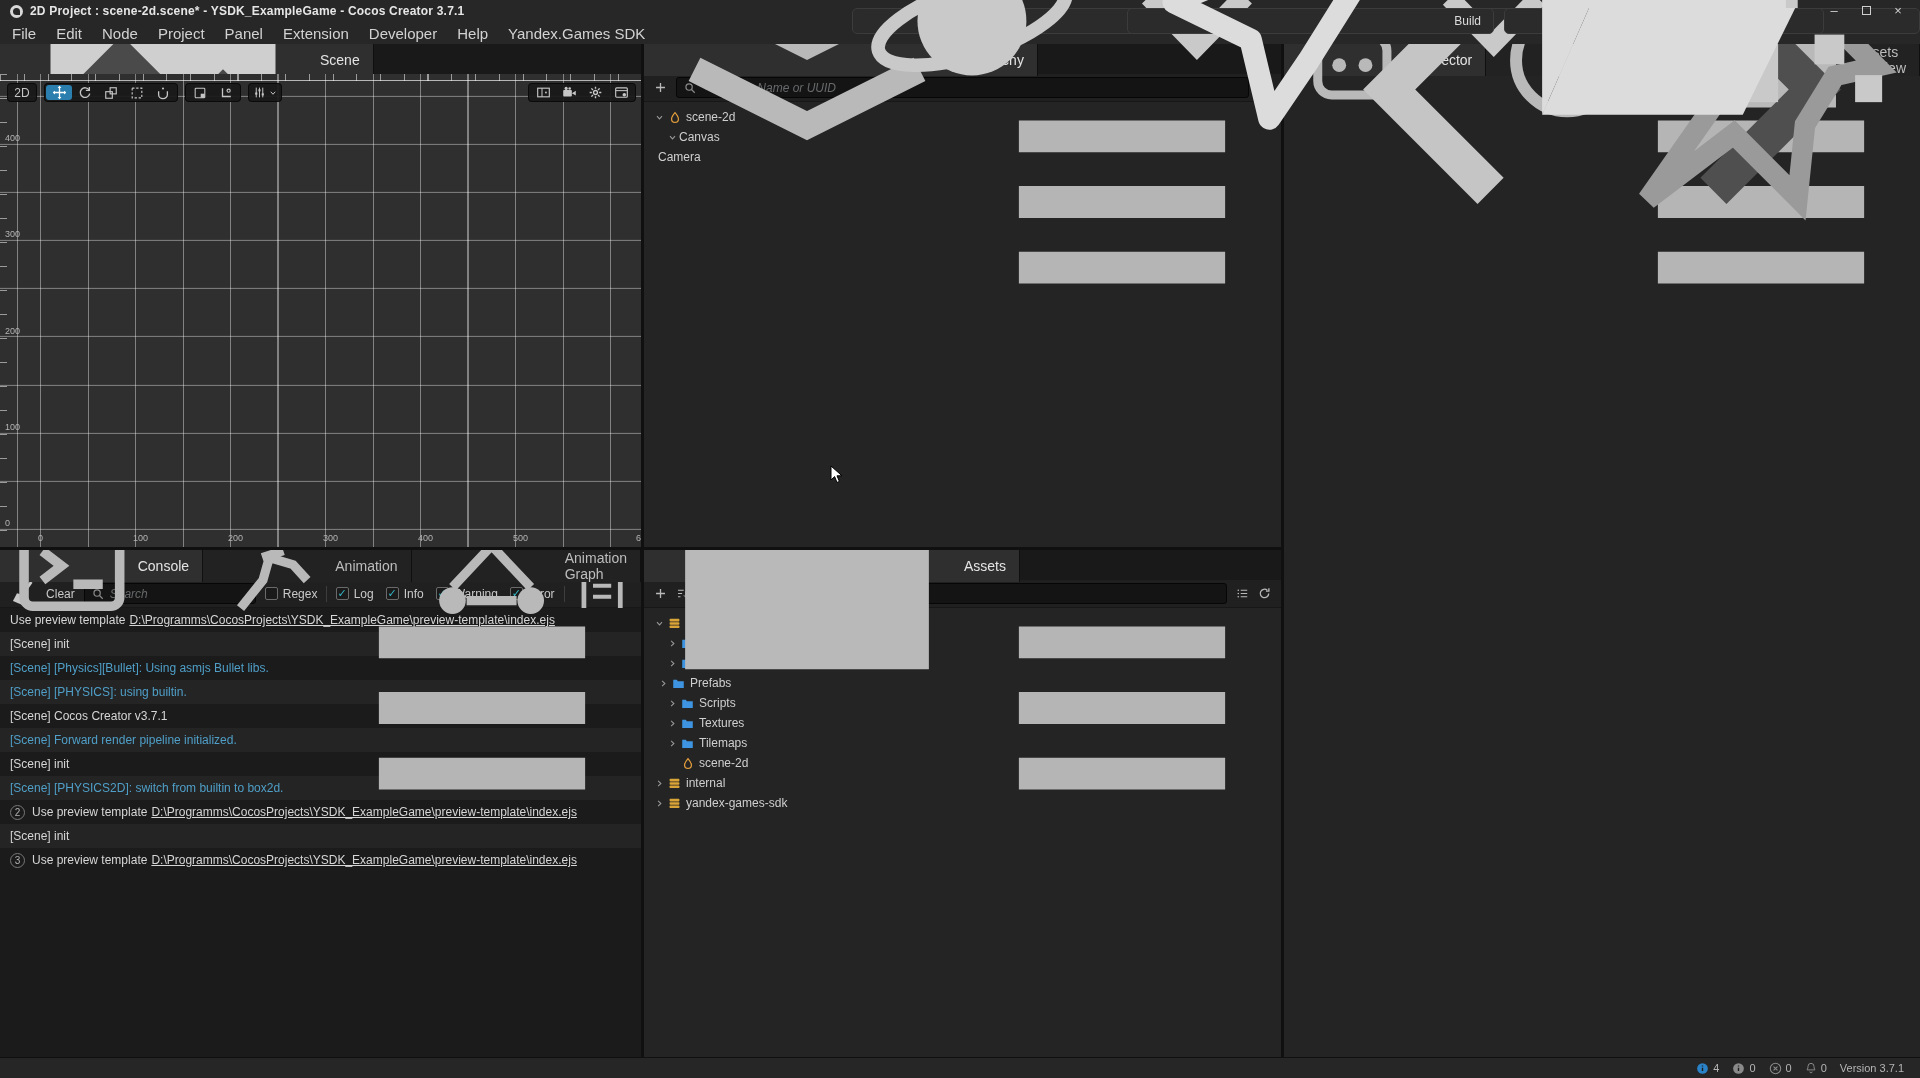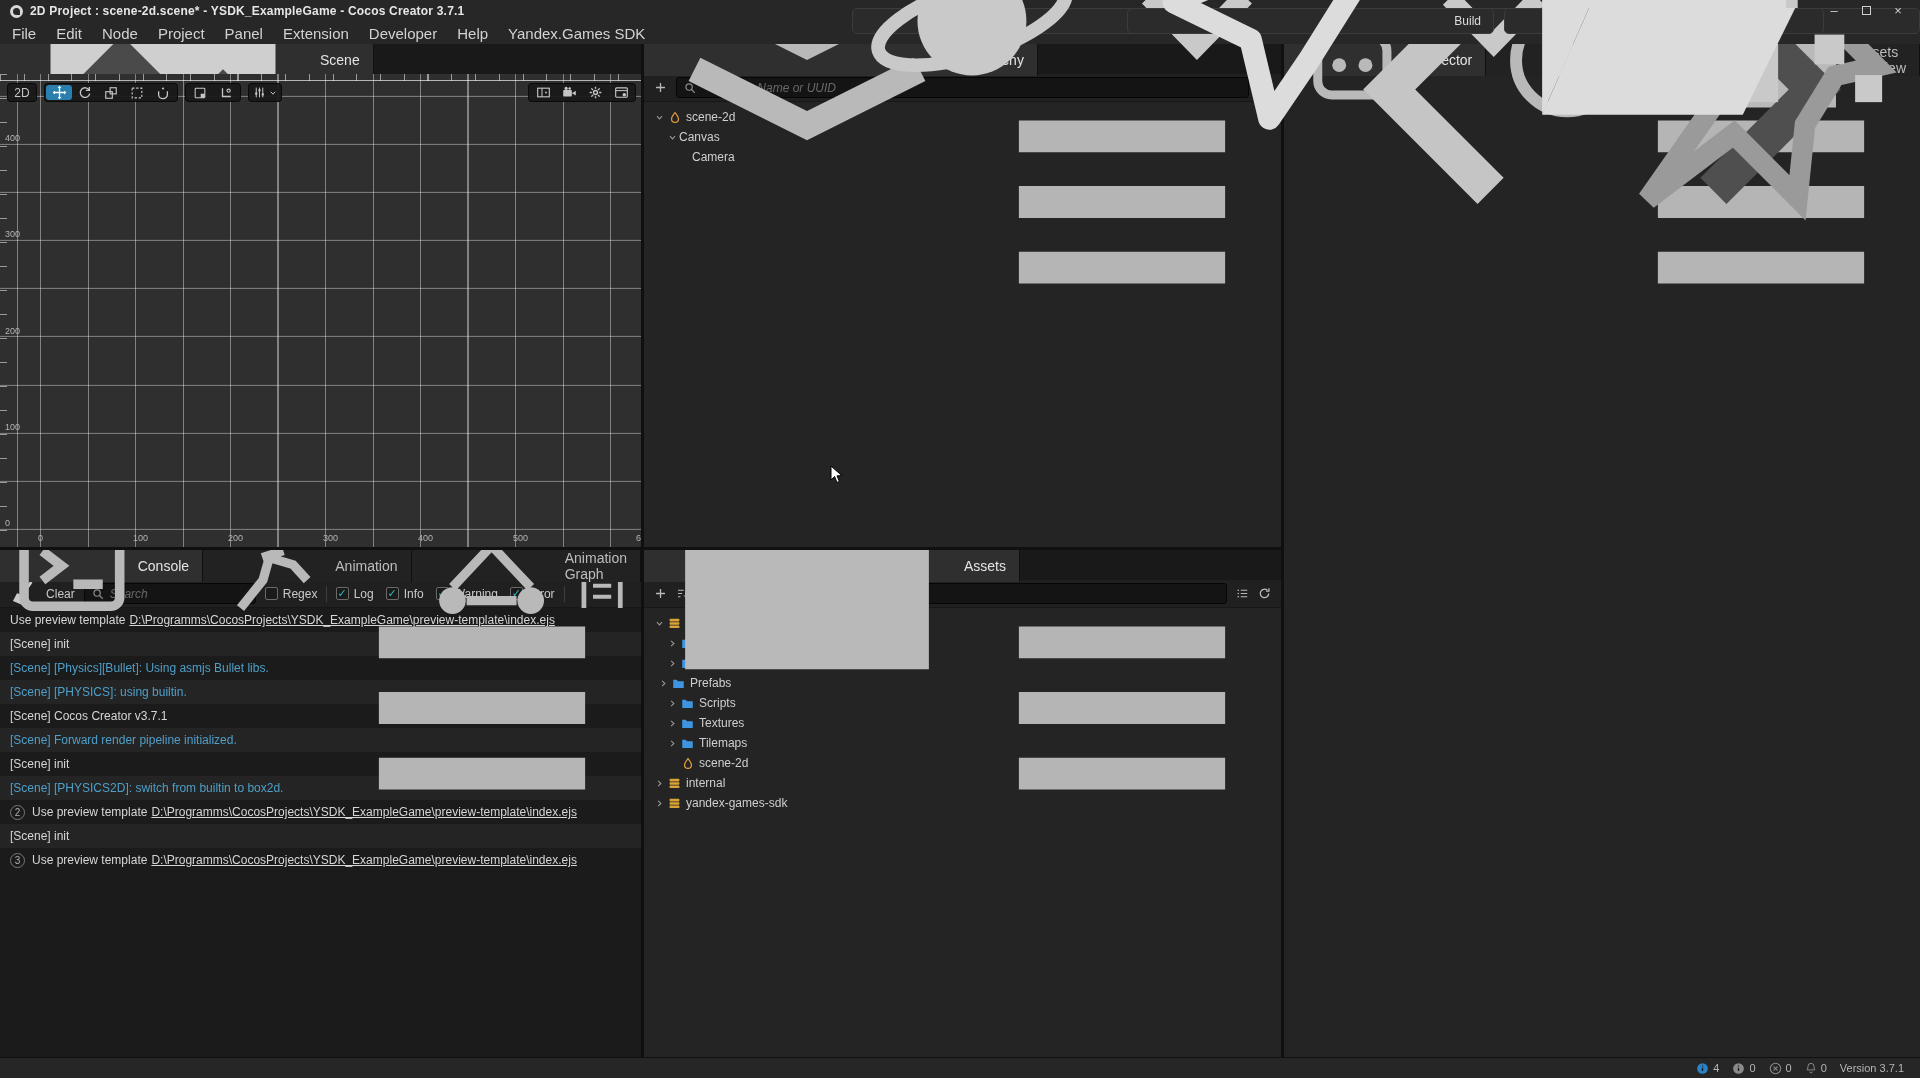--- a/index.html
+++ b/index.html
@@ -559,21 +559,21 @@
             <span>scene-2d</span>
           </div>
           <div class="tree-row" style="padding-left: 21px;">
             <span class="tree-chev">
               <svg width="9" height="9" viewBox="0 0 16 16" fill="none">
                 <path d="M3.5 5.5l4.5 5 4.5-5" stroke="currentColor" stroke-width="1.8"></path>
               </svg>
             </span>
             <span>Canvas</span>
           </div>
-          <div class="tree-row" style="padding-left: 34px;">
+          <div class="tree-row" style="">
             <span class="tree-chev"></span>
             <span>Camera</span>
           </div>
         </div>
     </section>
 
     <section class="panel assets-panel">
       <div class="panel-header">
         <div class="tab active">
           <span class="icon">

